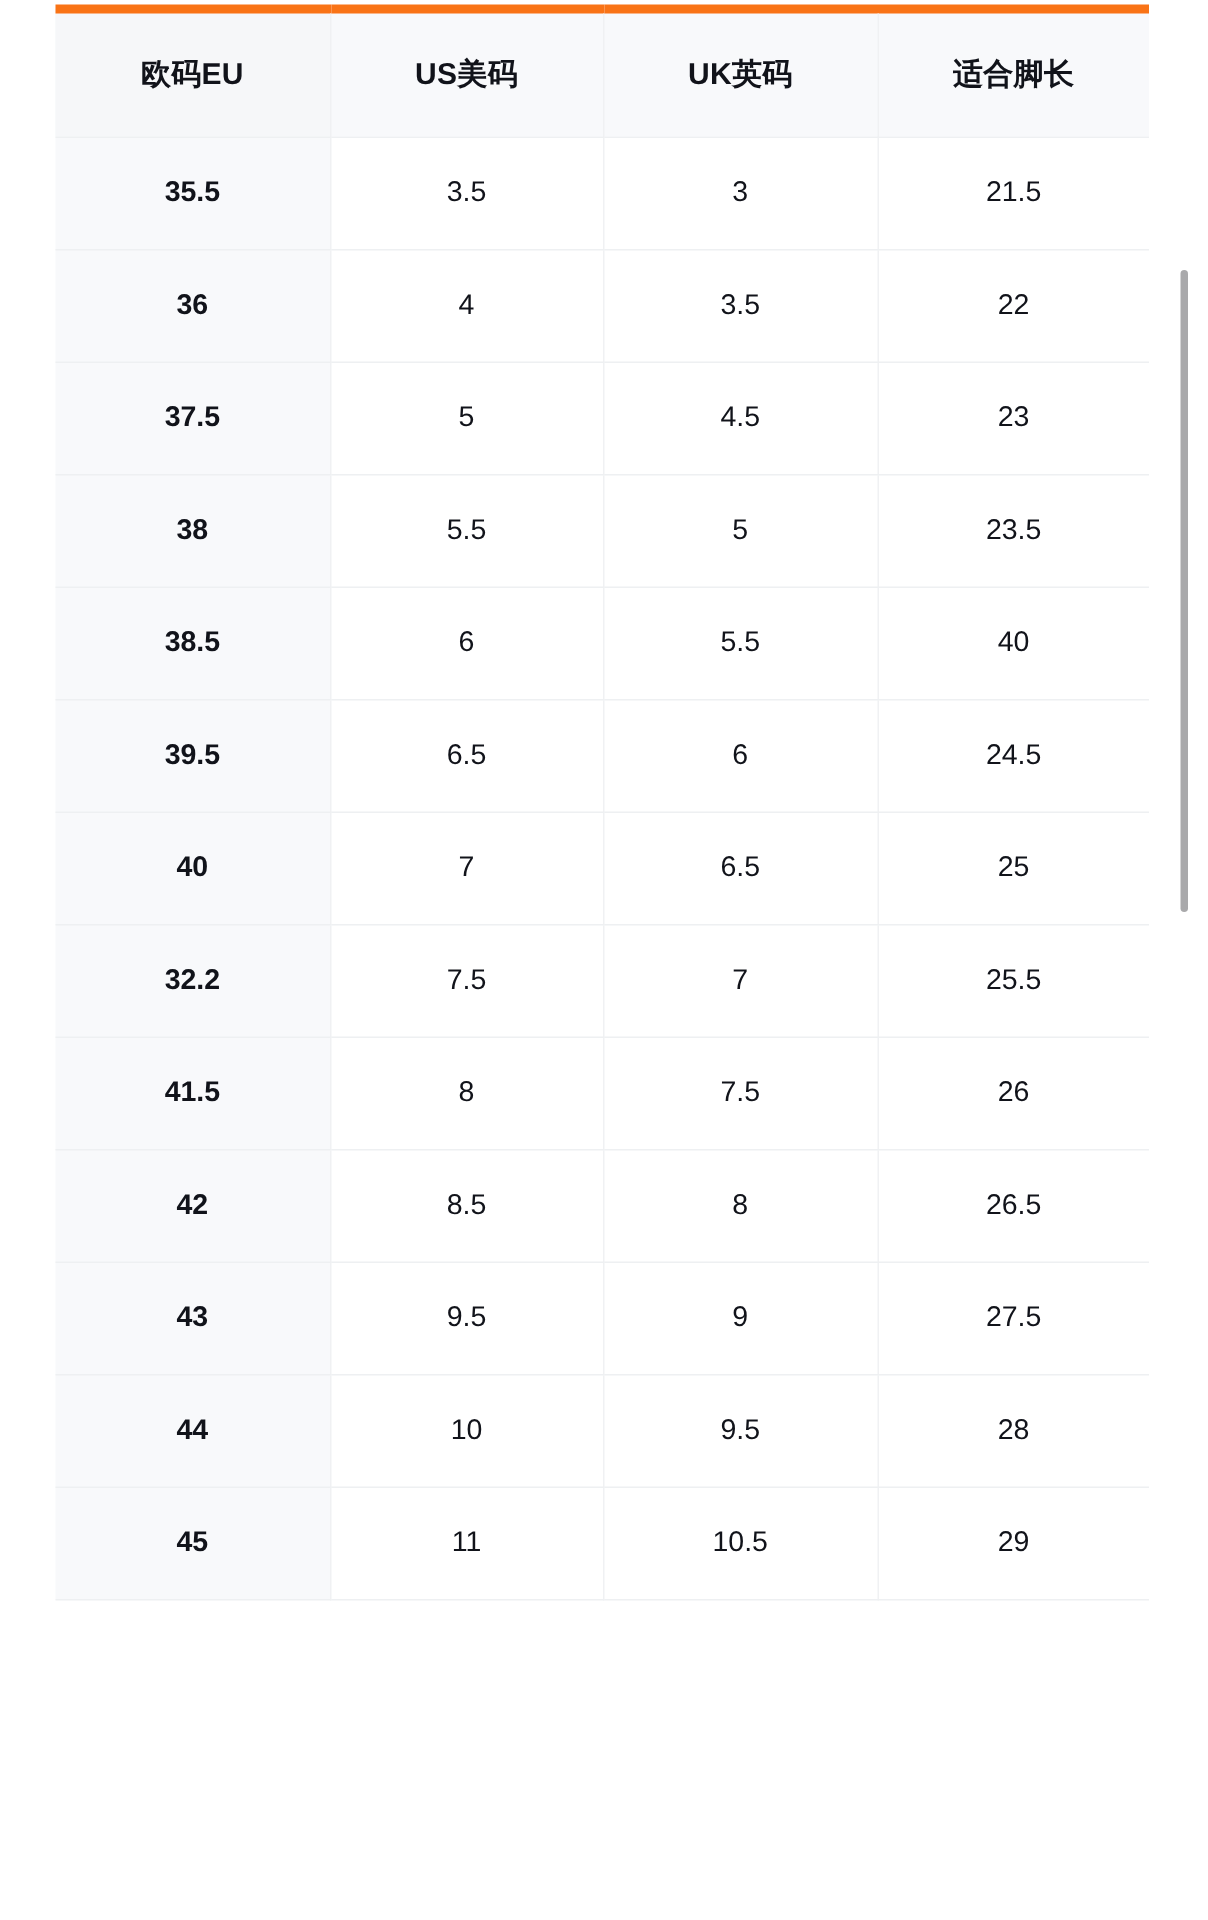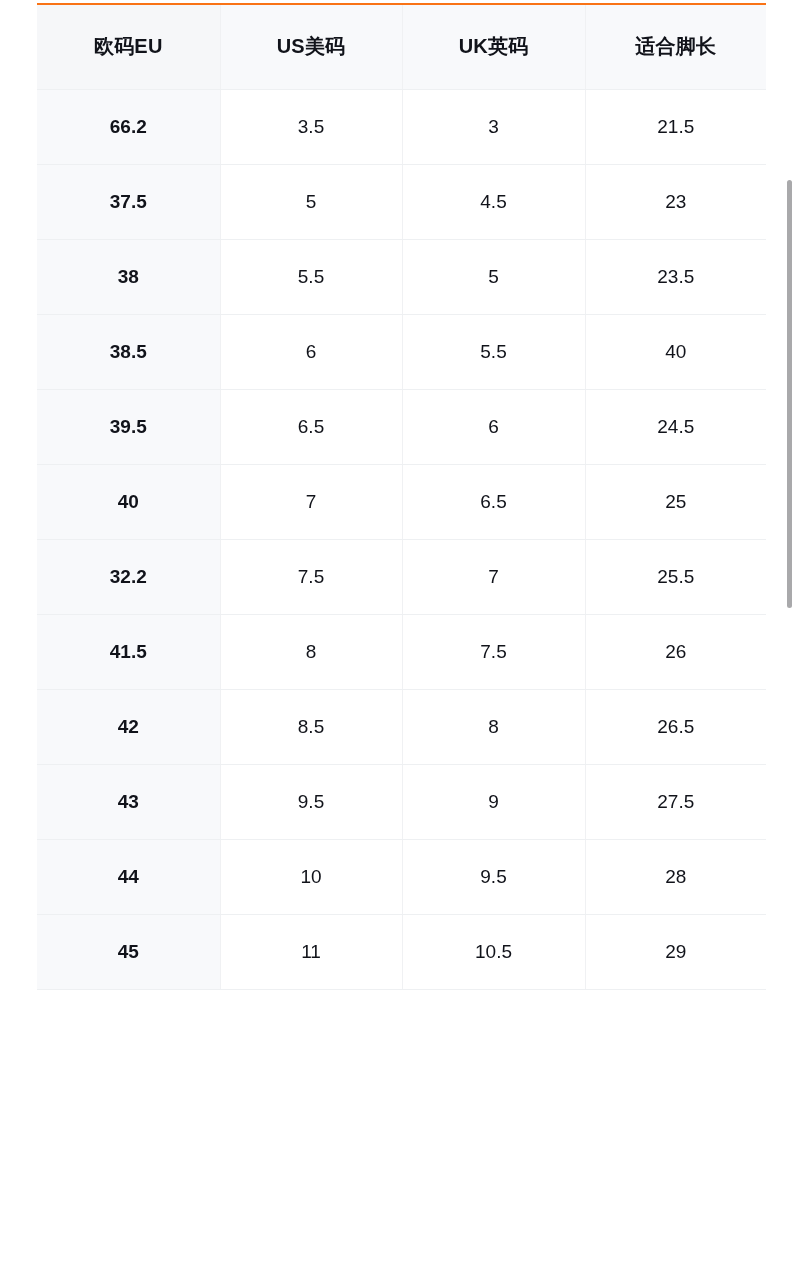--- a/index.html
+++ b/index.html
@@ -59,21 +59,21 @@
 
   
   table.size-table thead tr {
     background:#f8f9fb;
   }
   table.size-table thead th {
     height:85px;
     font-size:20px;
     font-weight:700;
     letter-spacing:0.2px;
-    border-top:2px solid #f97316;
+    border-top:6px solid #f97316;
     background:#f8f9fb;
   }
 
   
   table.size-table tbody td {
     height:75px;
     font-size:19px;
     font-weight:400;
     background:#ffffff;
   }
@@ -122,24 +122,30 @@
       <thead>
         <tr>
           <th class="col-eu">欧码EU</th>
           <th>US美码</th>
           <th>UK英码</th>
           <th>适合脚长</th>
         </tr>
       </thead>
       <tbody id="table-body">
           <tr>
-            <td class="col-eu">66.2</td>
+            <td class="col-eu">35.5</td>
             <td>3.5</td>
             <td>3</td>
             <td>21.5</td>
+          </tr>
+          <tr>
+            <td class="col-eu">36</td>
+            <td>4</td>
+            <td>3.5</td>
+            <td>22</td>
           </tr>
           <tr>
             <td class="col-eu">37.5</td>
             <td>5</td>
             <td>4.5</td>
             <td>23</td>
           </tr>
           <tr>
             <td class="col-eu">38</td>
             <td>5.5</td>

